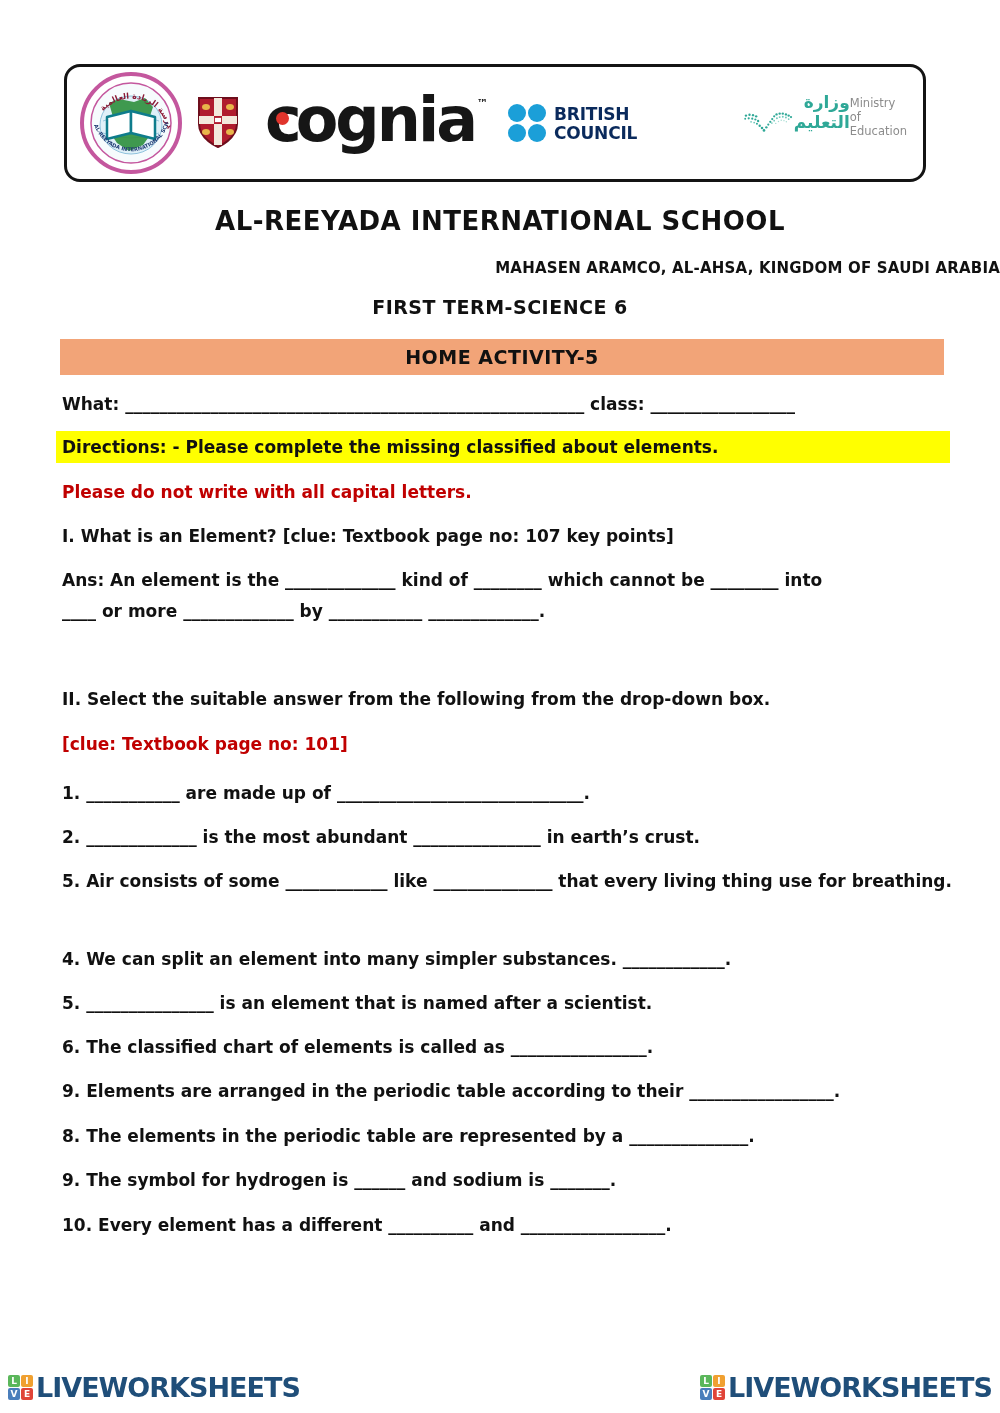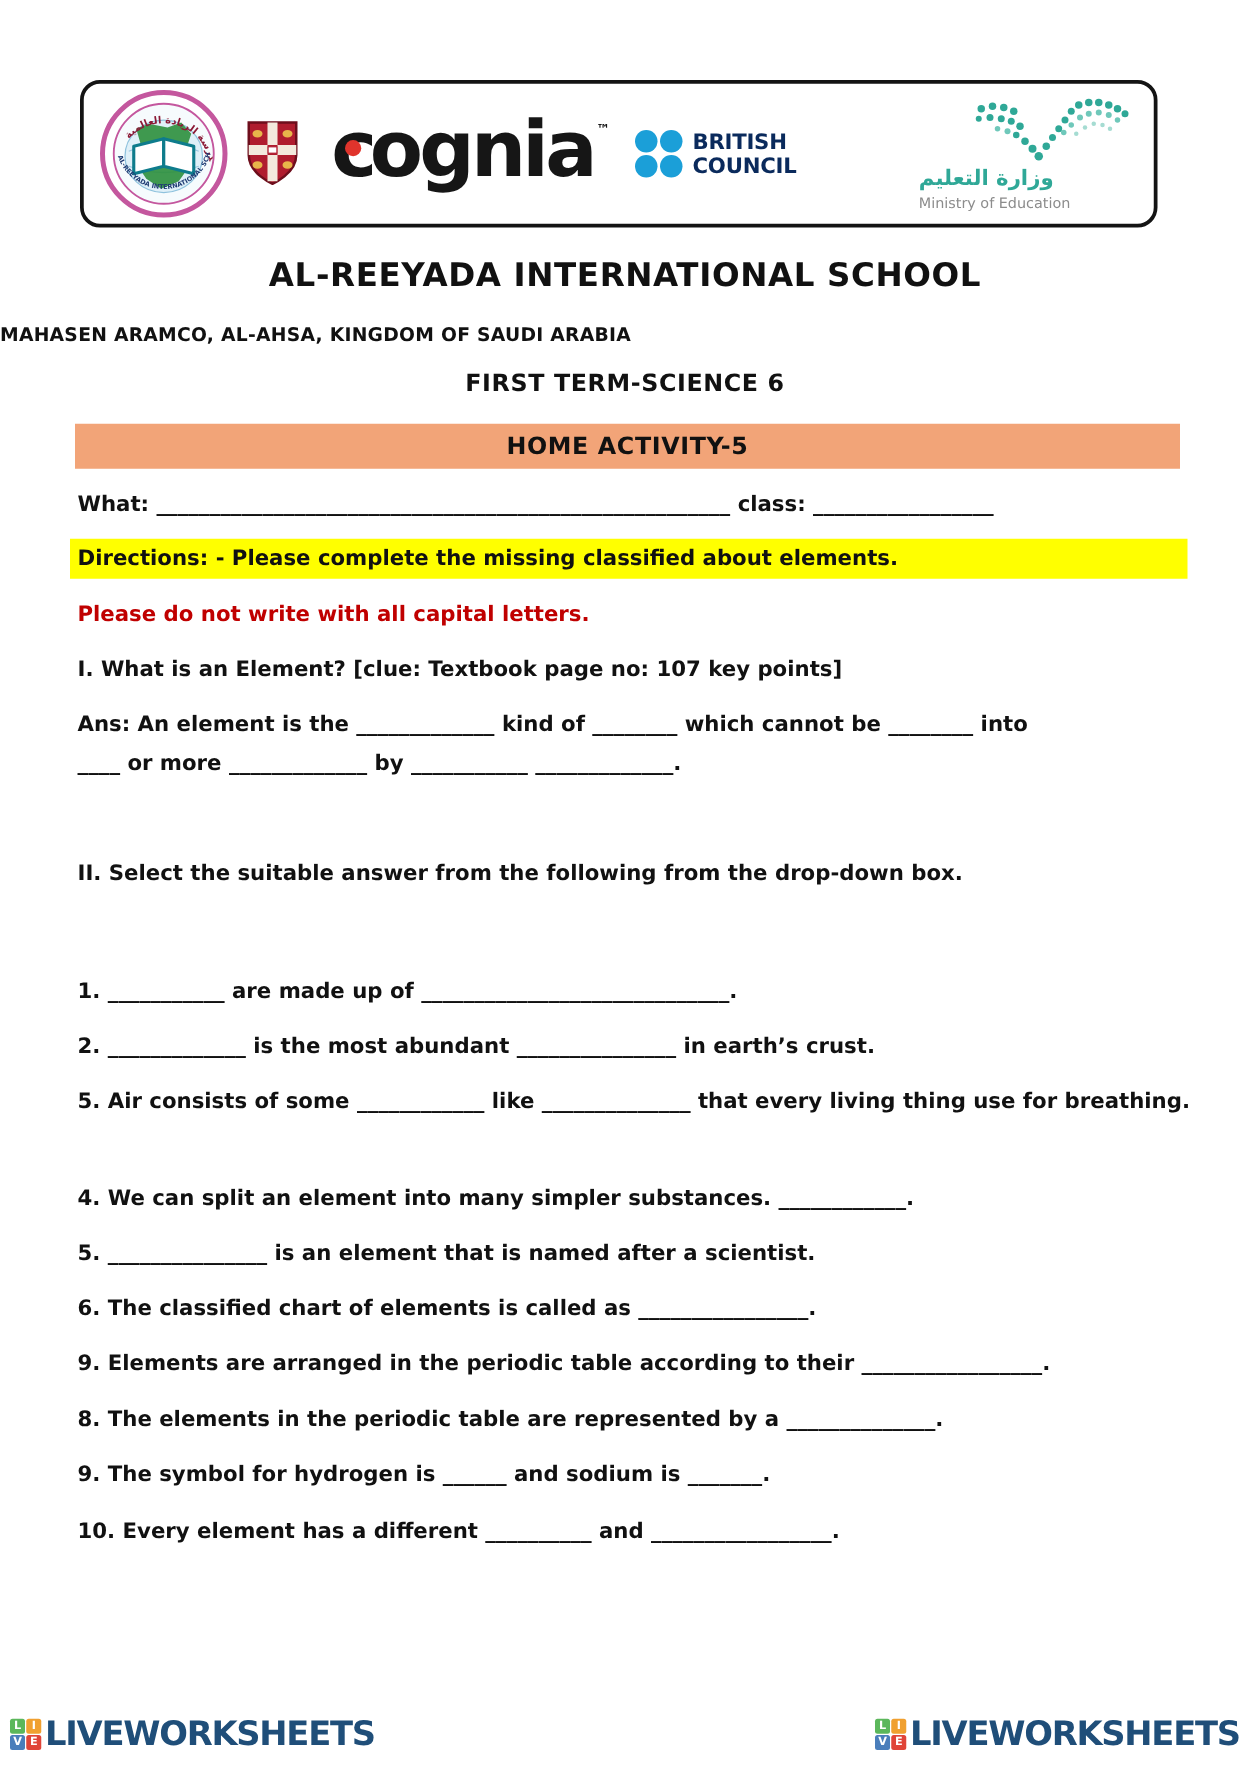--- a/index.html
+++ b/index.html
@@ -19,31 +19,31 @@
           color:#161616;position:relative;top:-4px;white-space:nowrap;}
   .cognia-dot{display:inline-block;width:13px;height:13px;border-radius:50%;
               background:var(--cognia-red,#E0342C);position:relative;top:-16px;left:-23px;
               margin-right:-16px;}
   .cognia-tm{font-size:11px;font-weight:bold;position:relative;top:-34px;left:2px;letter-spacing:0;}
   .bc{display:flex;align-items:flex-end;gap:8px;margin-left:22px;flex:none;}
   .bc-dots{display:grid;grid-template-columns:18px 18px;grid-auto-rows:18px;gap:2px;}
   .bc-dot{width:18px;height:18px;border-radius:50%;background:var(--bc-blue,#1B9FD8);}
   .bc-text{color:var(--bc-navy,#0A2A5C);font-weight:800;font-size:17px;line-height:18.5px;
            letter-spacing:-0.2px;}
-  .moe{margin-left:auto;display:flex;flex-direction:column;align-items:flex-start;
+  .moe{margin-left:auto;display:flex;flex-direction:row;align-items:flex-start;
        padding-right:4px;flex:none;width:172px;}
   .moe-dots{align-self:flex-end;}
   .moe-arabic{color:var(--moe-teal,#2FA897);font-size:17px;font-weight:bold;direction:rtl;
               align-self:flex-start;margin-top:-2px;}
   .moe-english{color:#8C8C8C;font-size:11.5px;margin-top:2px;}
 
   
   .school-name{top:206px;left:0;width:100%;text-align:center;font-size:26px;font-weight:800;
                letter-spacing:0.5px;}
-  .address{top:259px;left:0;width:100%;text-align:left;font-size:15px;font-weight:800;
+  .address{top:259px;left:0;width:100%;text-align:right;font-size:15px;font-weight:800;
            letter-spacing:0.2px;}
   .term{top:296px;left:0;width:100%;text-align:center;font-size:19px;font-weight:800;
         letter-spacing:0.5px;}
   .banner{top:339px;left:60px;width:884px;height:36px;background:var(--banner-bg,#F2A478);
           text-align:center;font-size:19px;font-weight:800;line-height:36px;letter-spacing:0.5px;}
 
   
   .bodytext{font-size:17px;font-weight:bold;line-height:22px;}
   .name-row{top:393px;left:62px;width:890px;white-space:nowrap;}
   .directions{top:431px;left:56px;width:882px;background:var(--highlight,#FFFF00);
@@ -180,20 +180,21 @@
   <div class="abs bodytext name-row"><span>What:</span> <span>______________________________________________________</span> <span>class:</span> <span>_________________</span></div>
 
   <div class="abs bodytext directions">Directions: - Please complete the missing classified about elements.</div>
   <div class="abs bodytext warning">Please do not write with all capital letters.</div>
 
   <div class="abs bodytext sec1-q">I. What is an Element?  [clue: Textbook page no: 107 key points]</div>
   <div class="abs bodytext ans-line1">Ans: An element is the _____________ kind of ________ which cannot be ________ into</div>
   <div class="abs bodytext ans-line2">____ or more _____________ by ___________  _____________.</div>
 
   <div class="abs bodytext sec2-h">II. Select the suitable answer from the following from the drop-down box.</div>
+  <div class="abs bodytext clue">[clue: Textbook page no: 101]</div>
 
   <div class="abs bodytext q" style="top:776px;">1. ___________ are made up of _____________________________.</div>
   <div class="abs bodytext q" style="top:820px;">2. _____________ is the most abundant _______________ in earth’s crust.</div>
   <div class="abs bodytext q" style="top:864px;">5. Air consists of some ____________ like ______________ that every living thing use for breathing.</div>
   <div class="abs bodytext q" style="top:942px;">4. We can split an element into many simpler substances. ____________.</div>
   <div class="abs bodytext q" style="top:986px;">5. _______________ is an element that is named after a scientist.</div>
   <div class="abs bodytext q" style="top:1030px;">6. The classified chart of elements is called as ________________.</div>
   <div class="abs bodytext q" style="top:1074px;">9. Elements are arranged in the periodic table according to their _________________.</div>
   <div class="abs bodytext q" style="top:1119px;">8. The elements in the periodic table are represented by a ______________.</div>
   <div class="abs bodytext q" style="top:1163px;">9. The symbol for hydrogen is ______ and sodium is _______.</div>

